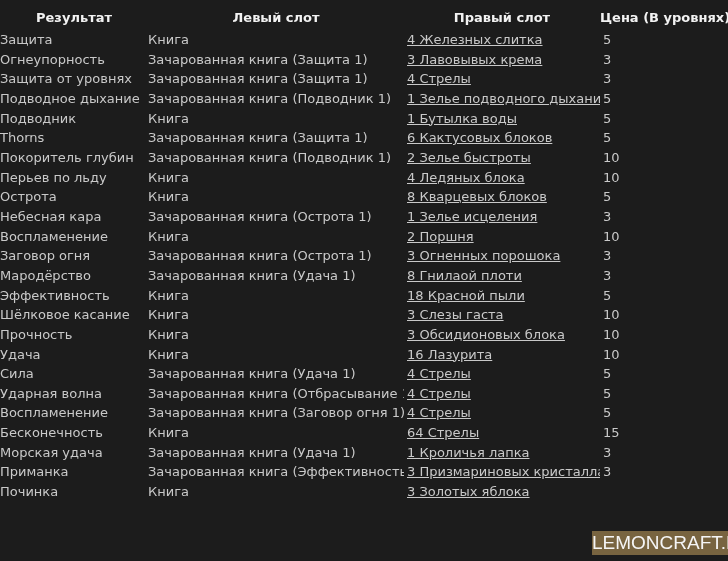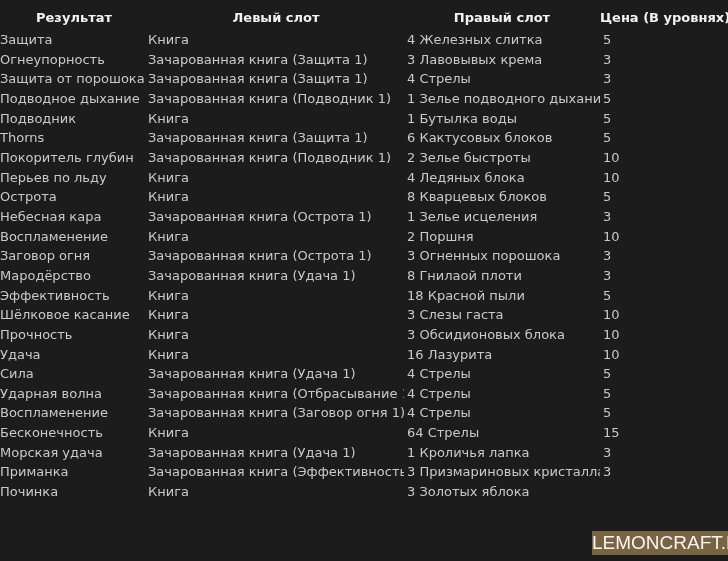--- a/index.html
+++ b/index.html
@@ -41,21 +41,21 @@
     font-weight: normal;
     color: #c9c9c9;
     text-align: left;
     white-space: nowrap;
     overflow: hidden;
     vertical-align: middle;
     line-height: 19.65px;
   }
   td.col-result  { padding-left: 0; }
   td.col-left    { padding-left: 0px; }
-  td.col-right   { padding-left: 3px; }
+  td.col-right   { padding-left: 3px; text-decoration: underline; }
   td.col-price   { padding-left: 3px; }
   .watermark {
     position: absolute;
     top: 531px;
     right: 0;
     width: 136px;
     height: 24px;
     background: #786440;
     color: #f5f5f5;
     font-size: 19px;
@@ -91,21 +91,21 @@
         <td class="col-right">4 Железных слитка</td>
         <td class="col-price">5</td>
       </tr>
       <tr>
         <td class="col-result">Огнеупорность</td>
         <td class="col-left">Зачарованная книга (Защита 1)</td>
         <td class="col-right">3 Лавовывых крема</td>
         <td class="col-price">3</td>
       </tr>
       <tr>
-        <td class="col-result">Защита от порошока</td>
+        <td class="col-result">Защита от уровнях</td>
         <td class="col-left">Зачарованная книга (Защита 1)</td>
         <td class="col-right">4 Стрелы</td>
         <td class="col-price">3</td>
       </tr>
       <tr>
         <td class="col-result">Подводное дыхание</td>
         <td class="col-left">Зачарованная книга (Подводник 1)</td>
         <td class="col-right">1 Зелье подводного дыхания</td>
         <td class="col-price">5</td>
       </tr>

